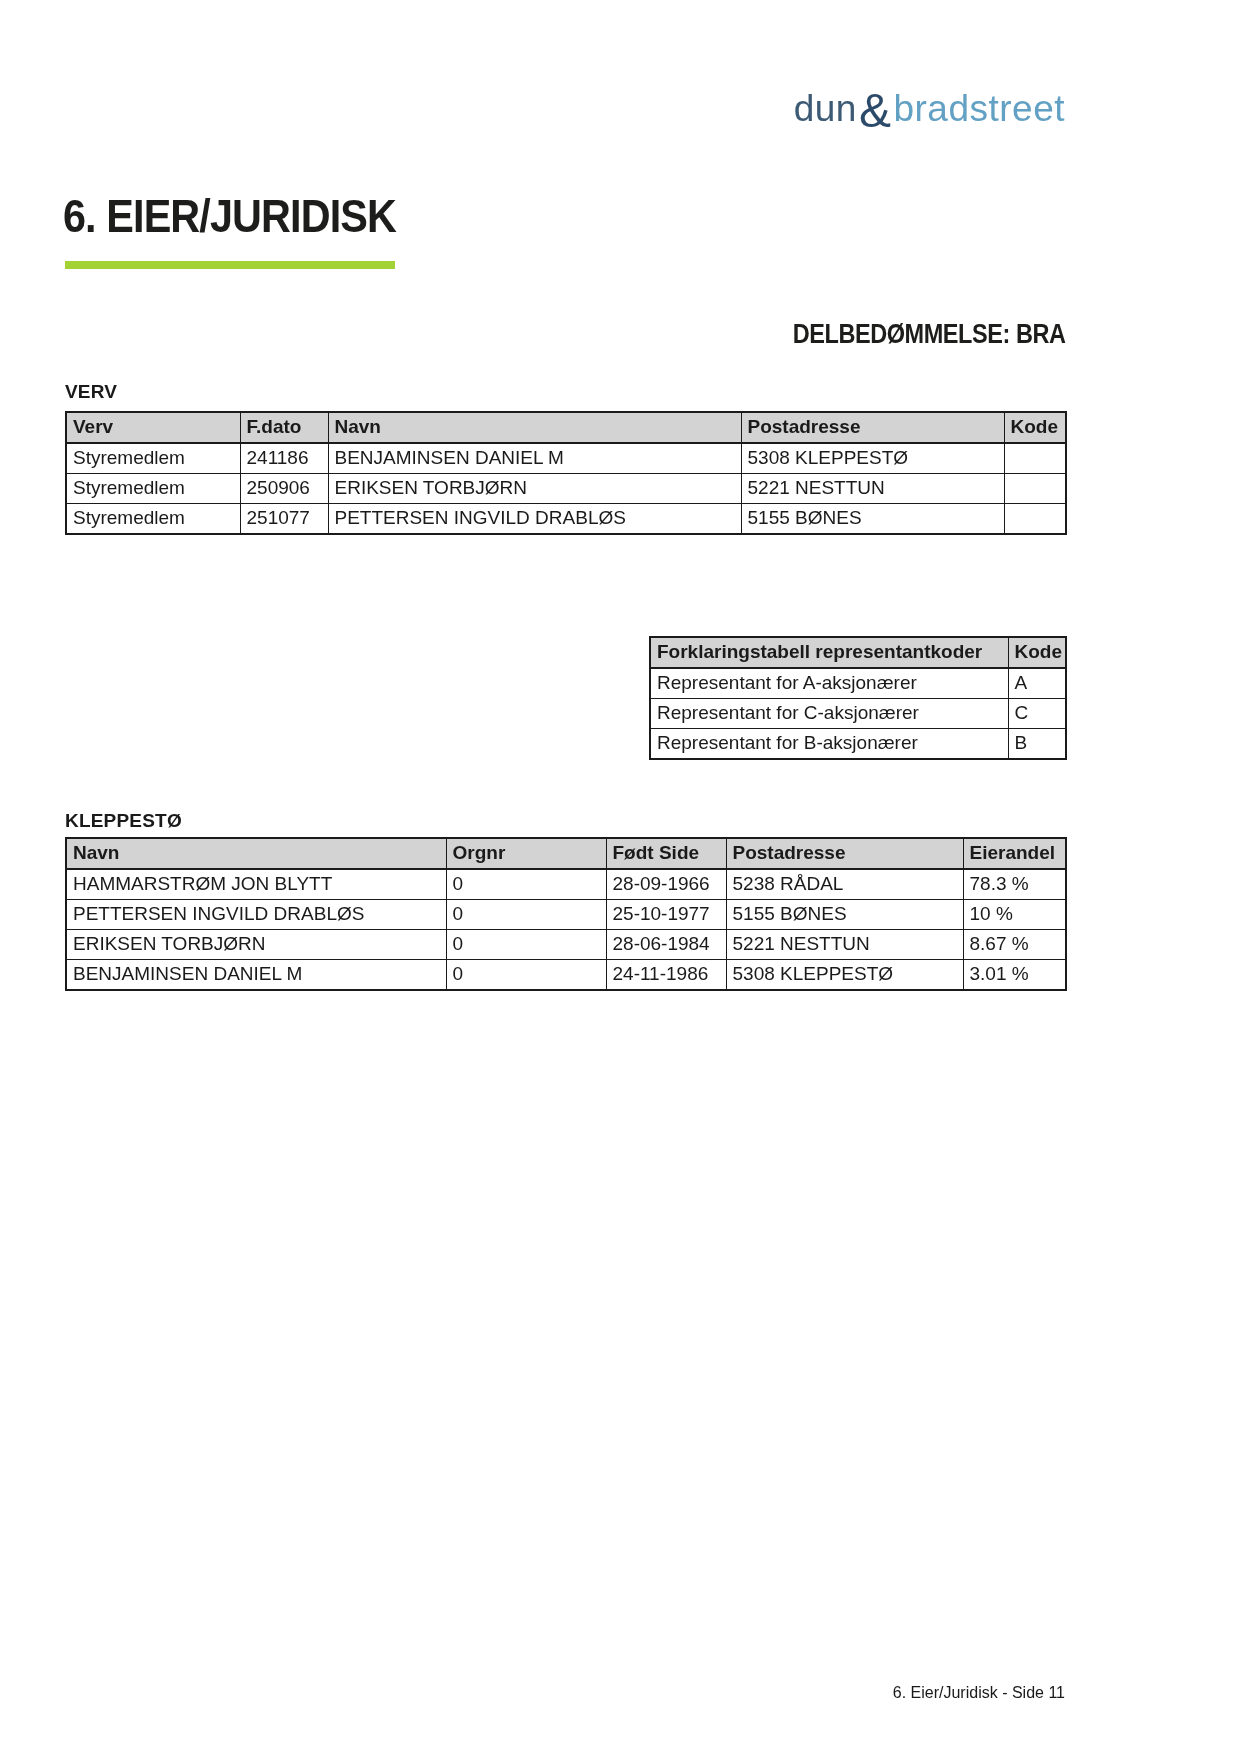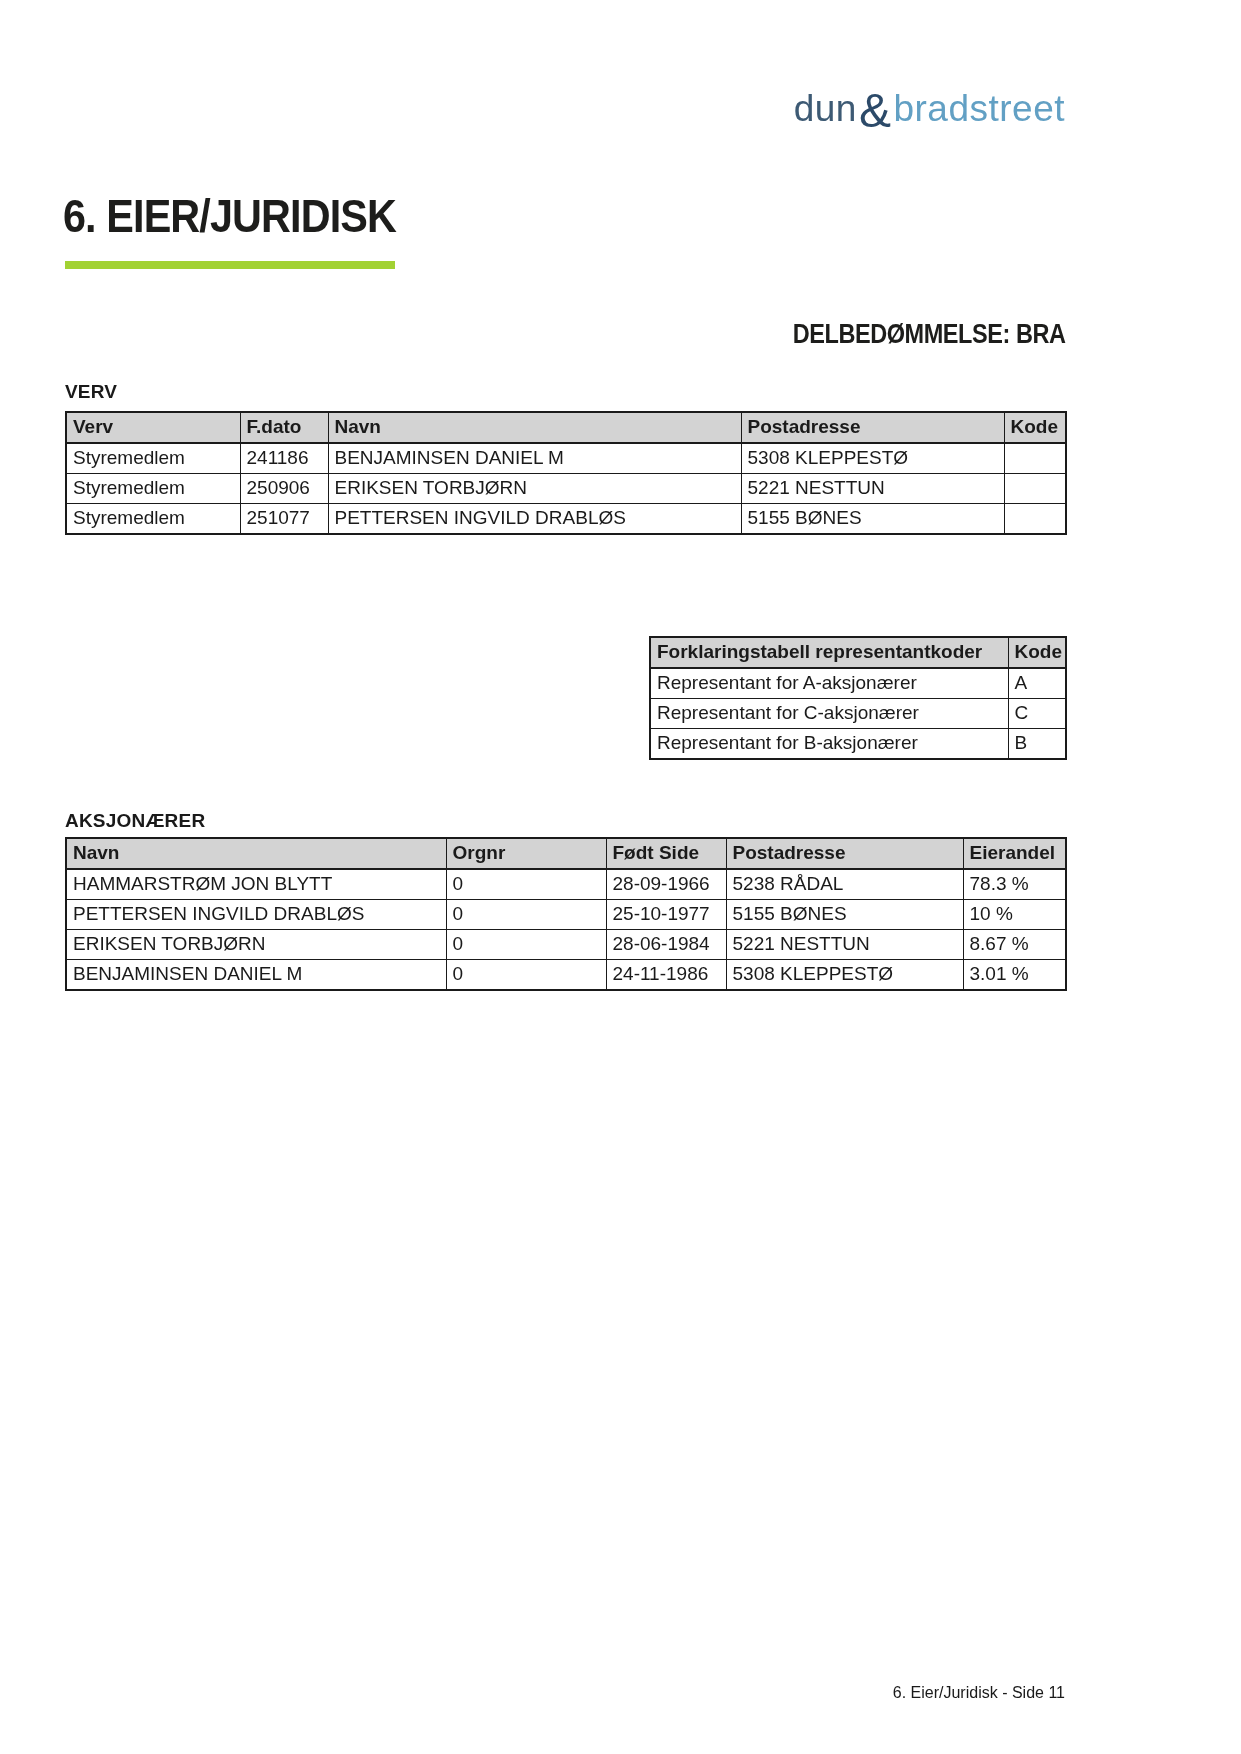--- a/index.html
+++ b/index.html
@@ -225,21 +225,21 @@
           <td>Representant for C-aksjonærer</td>
           <td>C</td>
         </tr>
         <tr>
           <td>Representant for B-aksjonærer</td>
           <td>B</td>
         </tr>
       </tbody>
     </table>
 
-  <div class="section-label label-aksjonaerer">AKSJONÆRER</div>
+  <div class="section-label label-aksjonaerer">KLEPPESTØ</div>
 
   <table class="doc-table table-shareholders">
     <colgroup>
         <col>
         <col>
         <col>
         <col>
         <col>
       </colgroup>
   <thead>

